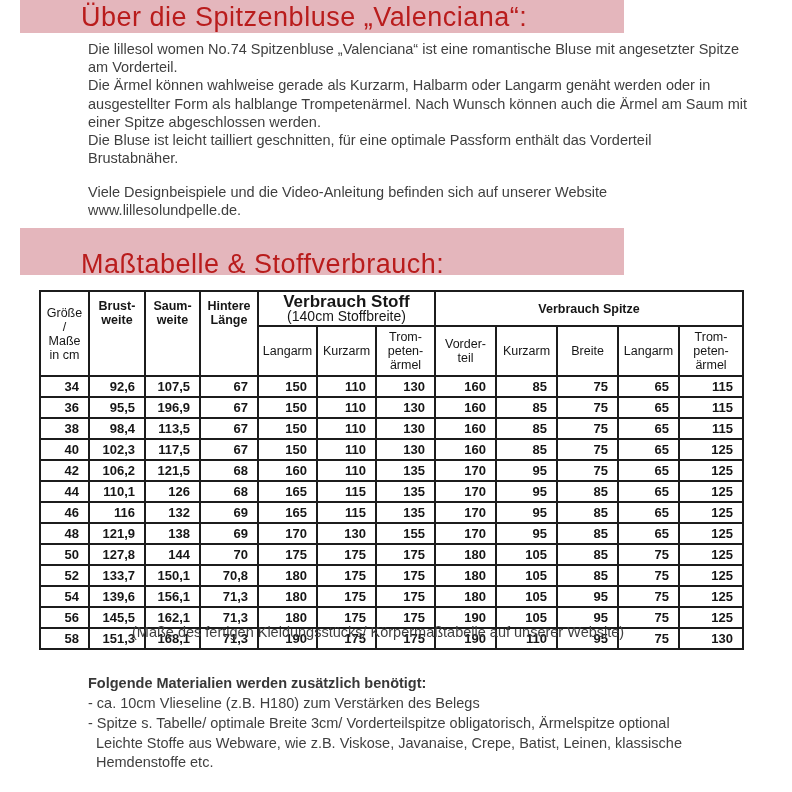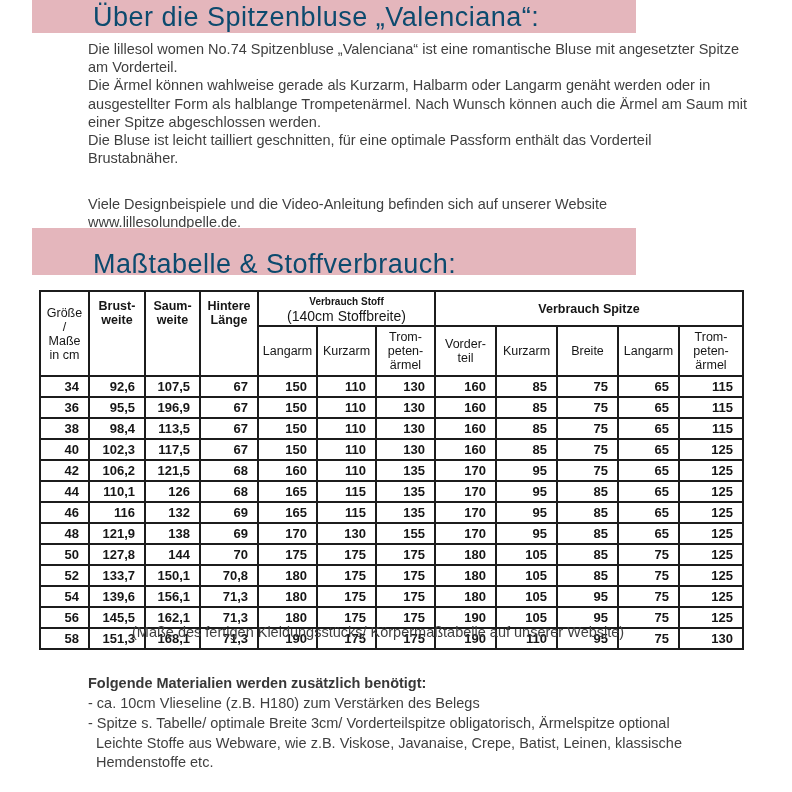--- a/index.html
+++ b/index.html
@@ -13,45 +13,45 @@
     width: 792px;
     height: 792px;
     background: #ffffff;
     overflow: hidden;
   }
   .pre { white-space: pre-line; margin-left: 8px; }
 
   
   .banner {
     position: absolute;
-    left: 32px;
+    left: 20px;
     width: 604px;
     background: #e4b6bc;
-    color: #0c4a6e;
+    color: #b91c1c;
     box-sizing: border-box;
     padding-left: 61px;
     font-size: 27px;
     font-weight: 400;
     letter-spacing: 0.5px;
   }
   #banner-about { top: 0; height: 33px; line-height: 35px; }
   #banner-table { top: 228px; height: 47px; line-height: 33px; padding-top: 20px; }
 
   
   .bodytext {
     position: absolute;
     left: 88px;
     width: 660px;
     color: #3f3f3f;
     font-size: 14.5px;
     line-height: 18.2px;
     white-space: pre-line;
   }
   #intro1 { top: 40px; }
-  #intro2 { top: 183px; margin-top: 12px; }
+  #intro2 { top: 183px; }
   #footnote { top: 623px; padding-left: 44px; }
 
   
   #size-table {
     position: absolute;
     left: 39px;
     top: 290px;
     width: 703px;
     border-collapse: collapse;
     table-layout: fixed;
@@ -77,21 +77,21 @@
     vertical-align: top;
     padding-top: 7px !important;
     text-align: center;
     white-space: pre-line;
   }
   .grouphead {
     vertical-align: middle;
     text-align: center;
     height: 33px;
   }
-  .gtitle { font-weight: bold; font-size: 10px; }
+  .gtitle { font-weight: bold; font-size: 17px; }
   .gnote  { font-weight: normal; font-size: 14px; }
   .spitzehead { font-weight: bold; }
   .subhead {
     font-weight: normal;
     vertical-align: middle;
     text-align: center;
     white-space: pre-line;
     height: 48px;
     font-size: 12.5px;
     line-height: 13.5px;

